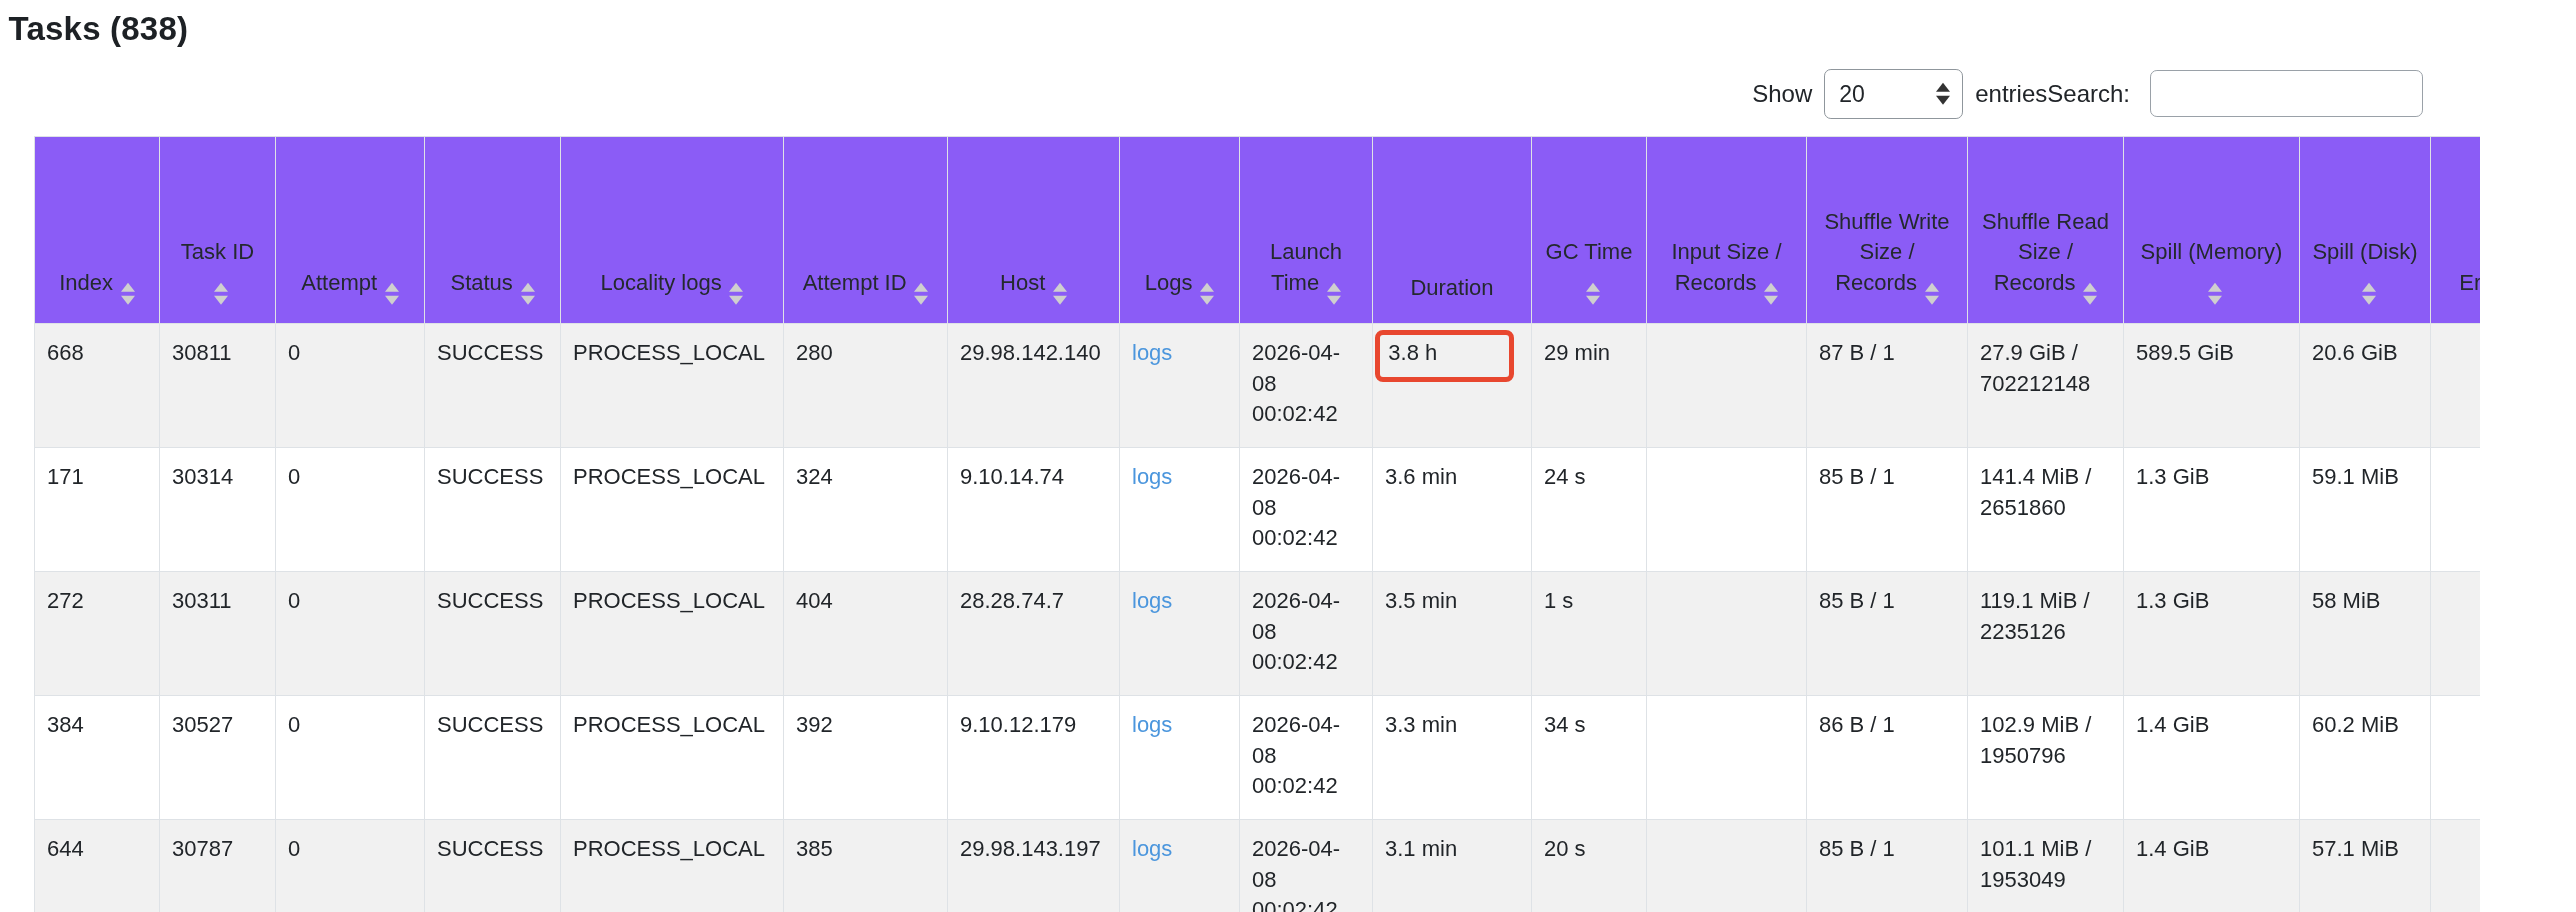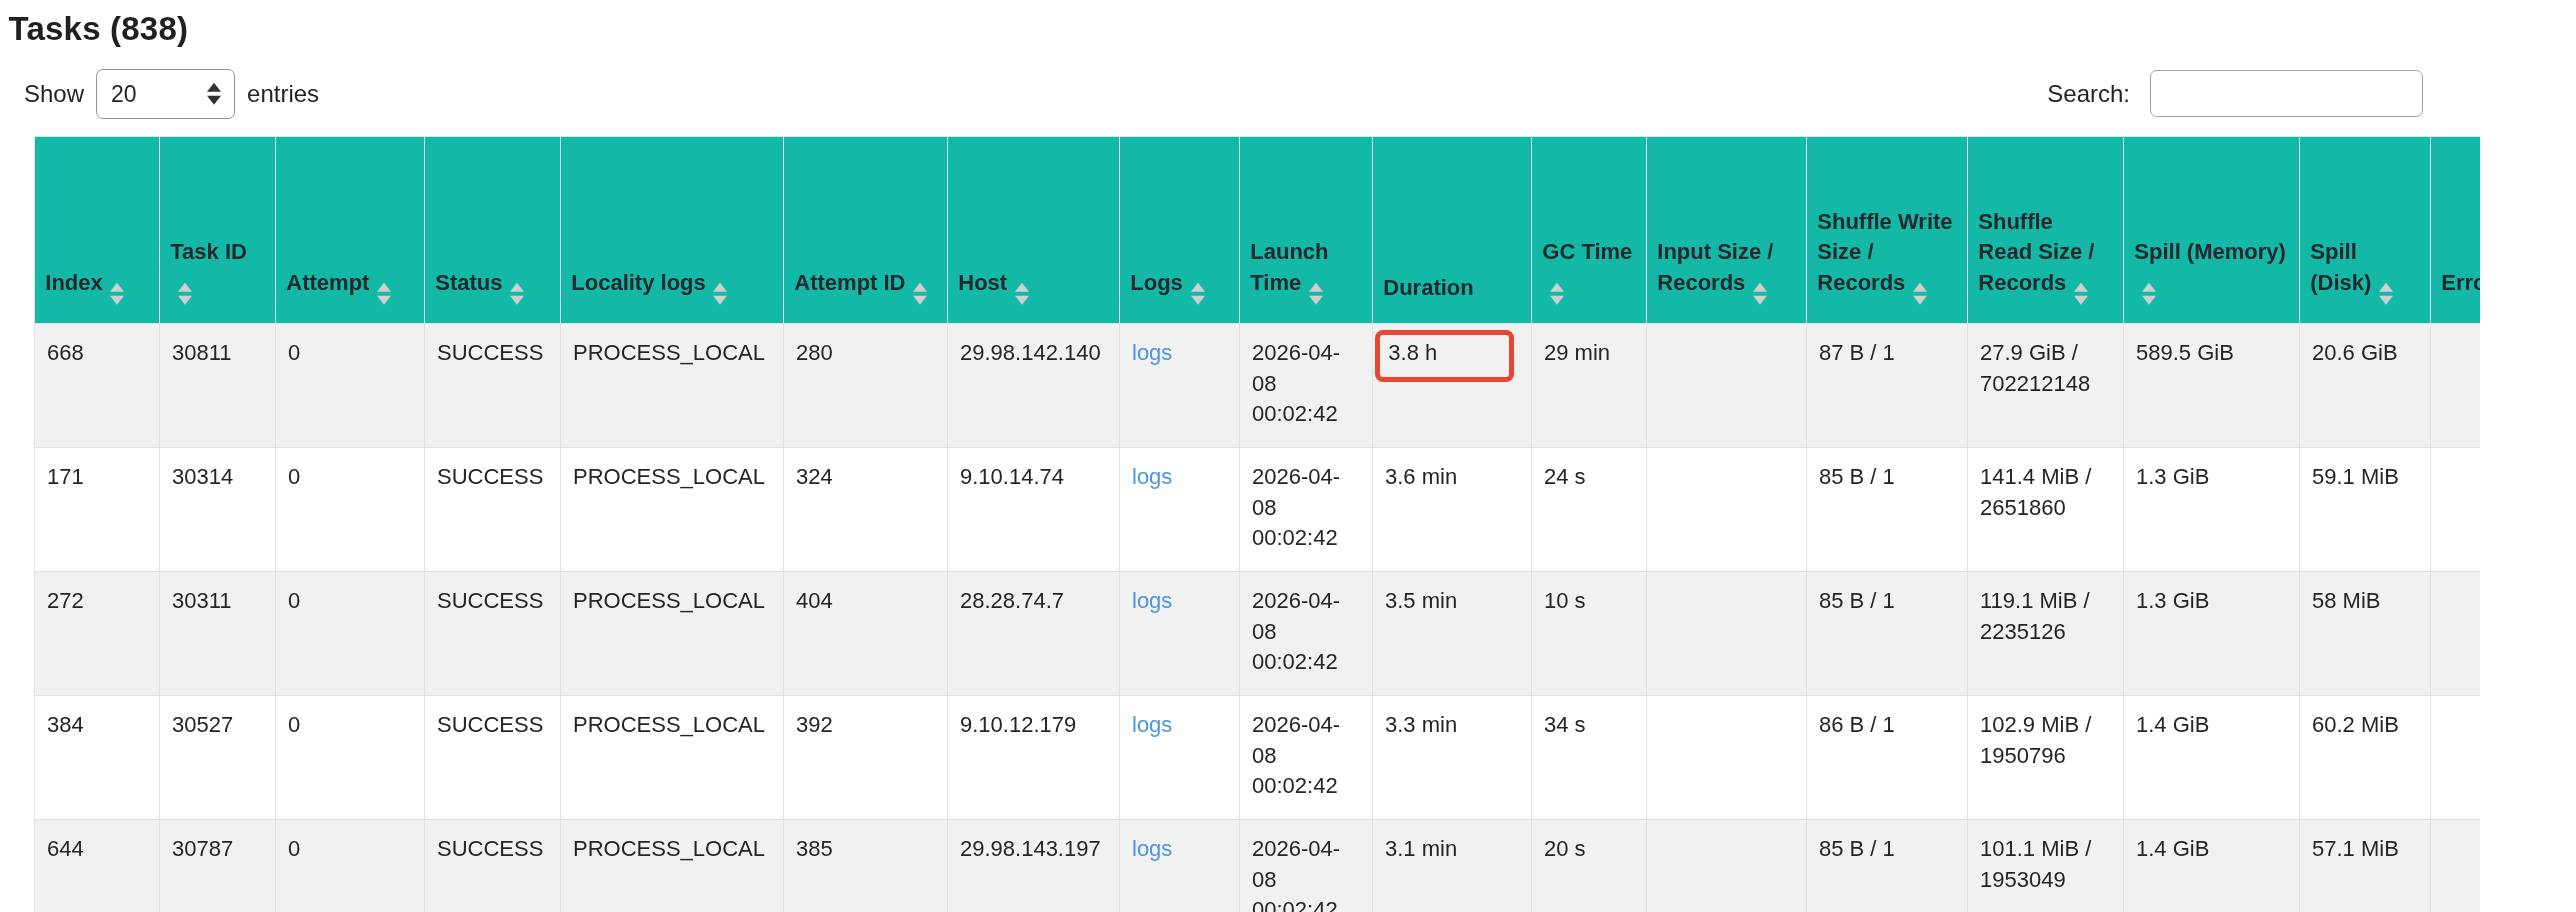--- a/index.html
+++ b/index.html
@@ -4,21 +4,21 @@
 <style>
   html,body{margin:0;padding:0;background:#fff;}
   .wrap{
     width:2480px;height:913px;overflow:hidden;position:relative;
     font-family:"Liberation Sans","DejaVu Sans",sans-serif;color:#212529;
   }
   .page-title{
     font-size:33px;font-weight:700;margin:10.3px 0 0 8.6px;letter-spacing:0.2px;color:#1d2125;
   }
   .controls{
-    display:flex;align-items:center;justify-content:space-between;
+    display:flex;align-items:center;justify-content:flex-end;
     margin:20.6px 57px 17px 24px;height:50px;font-size:24px;
   }
   .controls-left{display:flex;align-items:center;gap:12px;}
   .select-wrap{position:relative;display:inline-block;}
   select.page-size{
     -webkit-appearance:none;appearance:none;
     width:139px;height:50px;font-size:23px;color:#212529;
     padding:0 38px 0 14px;background:#fff;
     border:1.7px solid #8f969c;border-radius:6.9px;outline:none;
     font-family:inherit;
@@ -33,22 +33,22 @@
   input.search{
     width:247px;height:45px;border:1.7px solid #9aa1a8;border-radius:6.9px;
     font-size:22px;padding:0 12px;outline:none;font-family:inherit;color:#212529;
   }
   table.tasks{
     margin-left:34px;width:2535px;border-collapse:collapse;table-layout:fixed;
     font-size:22px;line-height:1.38;
   }
   table.tasks th,table.tasks td{border:0.9px solid #dee2e6;}
   thead th{
-    height:154px;vertical-align:bottom;text-align:left;font-weight:700;
-    padding:12px 10.3px 20.6px;border-bottom-width:1.7px;background:#14b8a6;color:#24292e;
+    height:154px;vertical-align:bottom;text-align:center;font-weight:400;
+    padding:12px 10.3px 20.6px;border-bottom-width:1.7px;background:#8b5cf6;color:#24292e;
   }
   tbody td{vertical-align:top;text-align:left;padding:13.7px 12px;overflow:hidden;}
   tbody tr{height:124px;}
   tbody tr:nth-child(odd){background:#f1f1f1;}
   .sort{
     display:inline-flex;flex-direction:column;align-items:center;gap:4.3px;
     margin-left:7.7px;transform:translateY(1.7px);
   }
   .sort .up{width:0;height:0;border-left:7.7px solid transparent;border-right:7.7px solid transparent;border-bottom:9.4px solid #cfcfcf;}
   .sort .down{width:0;height:0;border-left:7.7px solid transparent;border-right:7.7px solid transparent;border-top:9.4px solid #cfcfcf;}
@@ -217,21 +217,21 @@
         <td>272</td>
         <td>30311</td>
         <td>0</td>
         <td>SUCCESS</td>
         <td>PROCESS_LOCAL</td>
         <td>404</td>
         <td>28.28.74.7</td>
         <td><a class="logs-link">logs</a></td>
         <td>2026-04-08 00:02:42</td>
         <td>3.5 min</td>
-        <td>10 s</td>
+        <td>1 s</td>
         <td></td>
         <td>85 B / 1</td>
         <td>119.1 MiB / 2235126</td>
         <td>1.3 GiB</td>
         <td>58 MiB</td>
         <td></td>
       </tr>
       <tr>
         <td>384</td>
         <td>30527</td>

